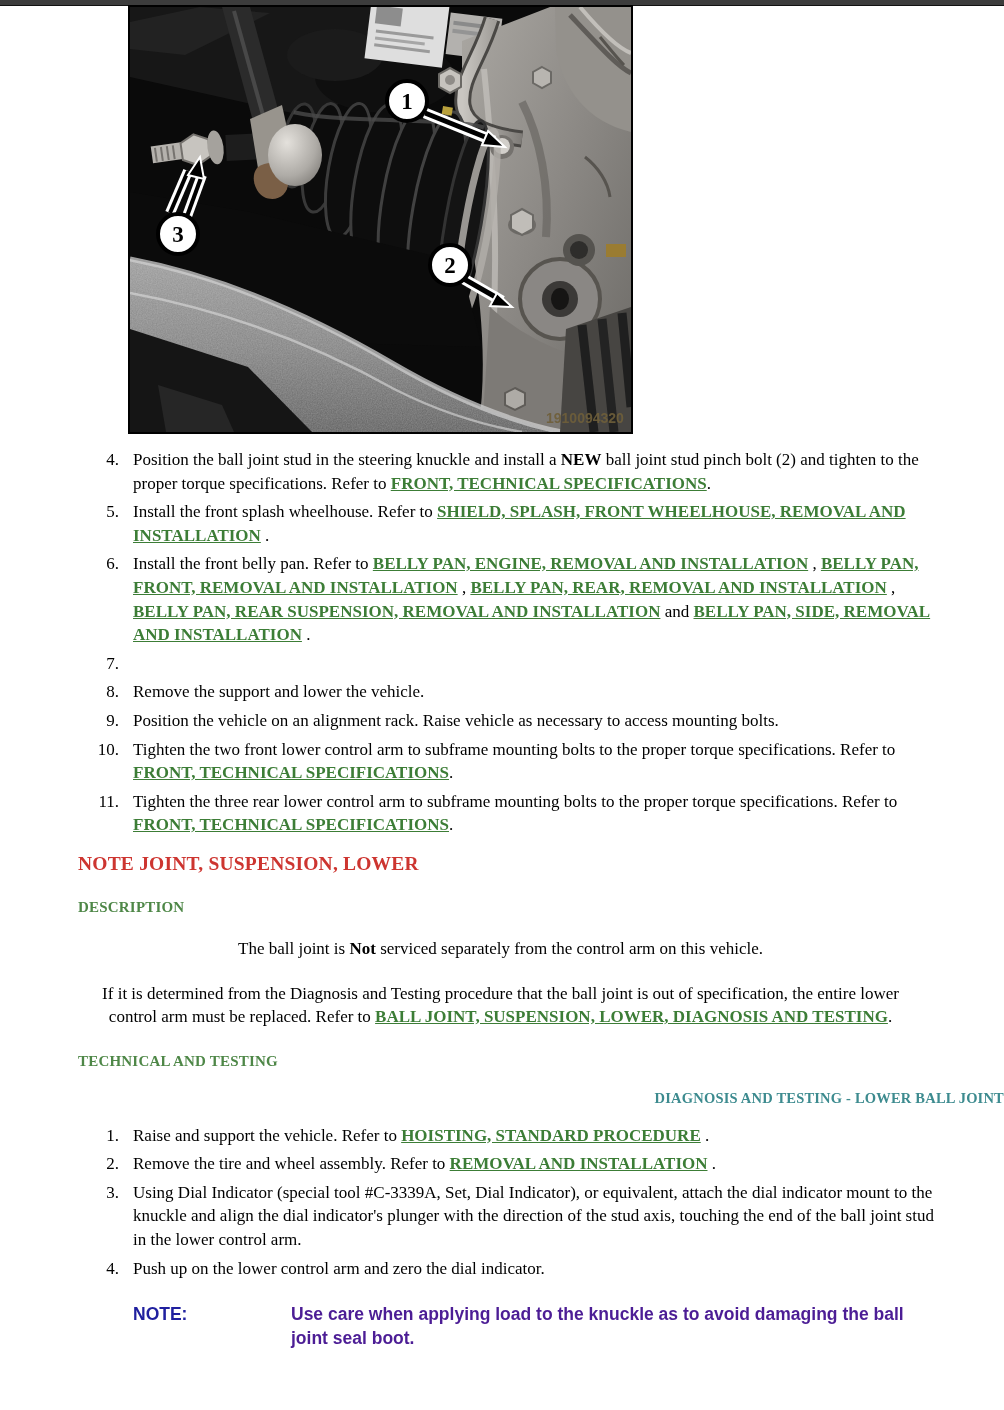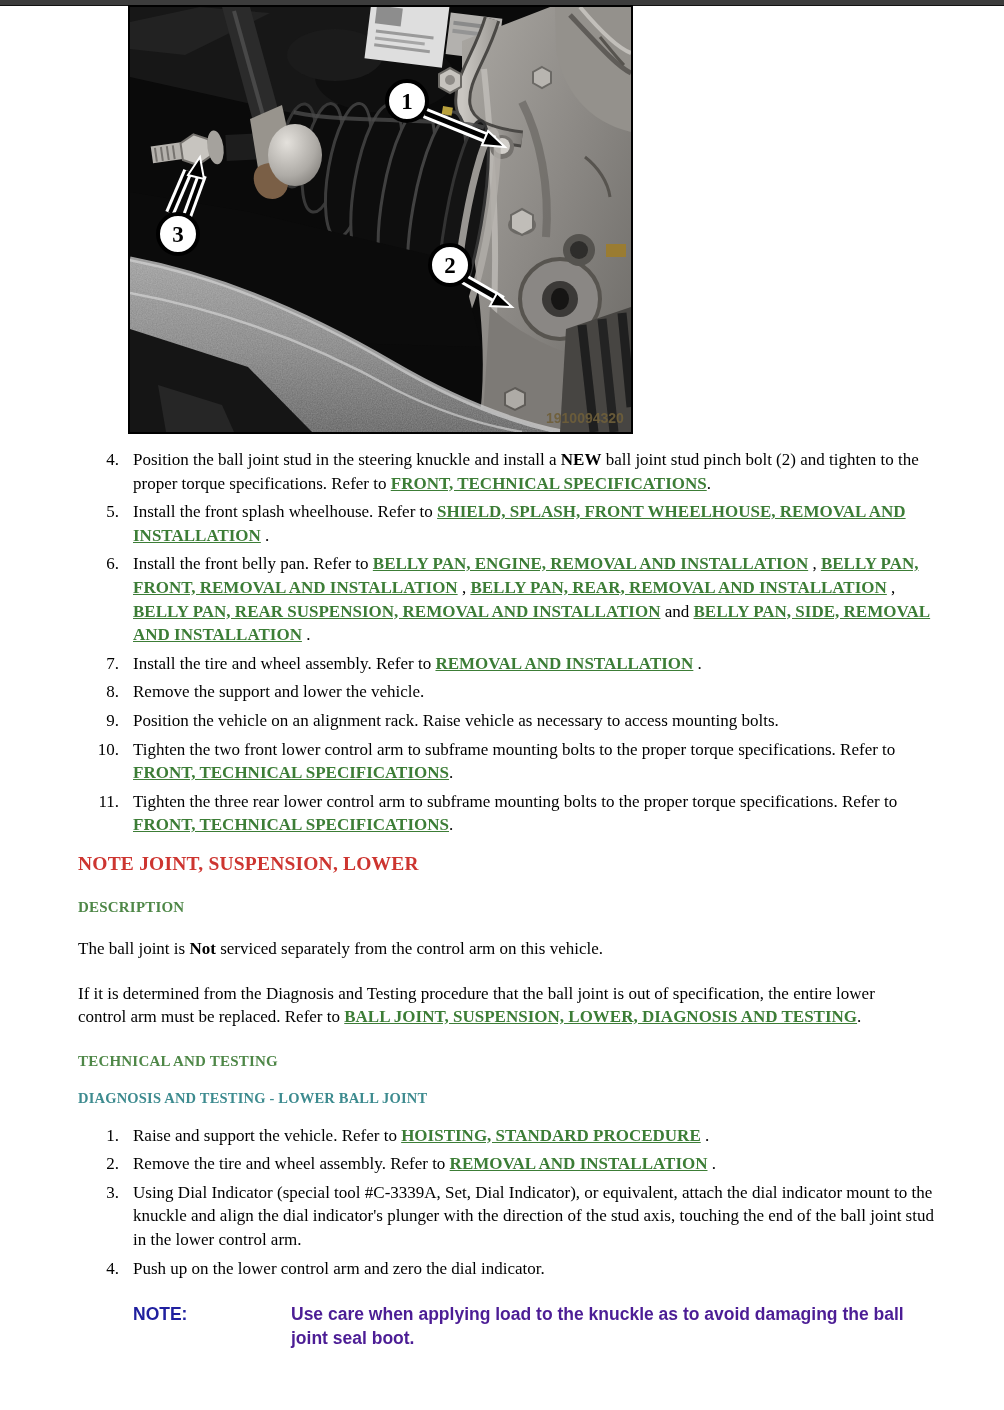--- a/index.html
+++ b/index.html
@@ -13,22 +13,22 @@
   .li{display:flex;margin-bottom:5px;font-size:17px;line-height:23.6px;}
   .num{flex:0 0 119px;text-align:right;}
   .li-body{margin-left:14px;max-width:805px;}
   b{font-weight:bold;}
   a.doclink{color:var(--link-green,#3c7d36);font-weight:bold;text-decoration:underline;cursor:pointer;}
   h1.sec-title{font-size:19.5px;font-weight:bold;color:var(--heading-red,#cd3530);
        margin:16px 0 0 78px;letter-spacing:.2px;}
   h2.sub-green{font-size:15px;font-weight:bold;color:var(--heading-green,#4e8747);
        margin:24px 0 0 78px;letter-spacing:.2px;}
   h3.sub-teal{font-size:14.5px;font-weight:bold;color:var(--heading-teal,#3d8b8f);
-       margin:20px 0 6px 78px;letter-spacing:.2px;}
-  p.body{font-size:17px;line-height:23.6px;margin:21px 0 0 78px;max-width:845px;}
+       margin:20px 0 6px 78px;letter-spacing:.2px;text-align:right;}
+  p.body{font-size:17px;line-height:23.6px;margin:21px 0 0 78px;max-width:845px;text-align:center;}
   .steps.diag{margin-top:17px;}
   .note{display:flex;margin:22px 0 0 133px;font-family:"Liberation Sans", sans-serif;
         font-weight:bold;font-size:17.5px;line-height:24px;gap:31px;}
   .note-label{color:var(--note-blue,#20209f);flex:0 0 127px;}
   .note-text{width:645px;color:#4c1d95;}
 </style>
 </head>
 <body>
 
 <div class="page">
@@ -206,21 +206,20 @@
         <div class="li">
           <span class="num">5.</span>
           <div class="li-body"><span>Install the front splash wheelhouse. Refer to </span><a href="#" class="doclink">SHIELD, SPLASH, FRONT WHEELHOUSE, REMOVAL AND INSTALLATION</a><span> .</span></div>
         </div>
         <div class="li">
           <span class="num">6.</span>
           <div class="li-body"><span>Install the front belly pan. Refer to </span><a href="#" class="doclink">BELLY PAN, ENGINE, REMOVAL AND INSTALLATION</a><span> , </span><a href="#" class="doclink">BELLY PAN, FRONT, REMOVAL AND INSTALLATION</a><span> , </span><a href="#" class="doclink">BELLY PAN, REAR, REMOVAL AND INSTALLATION</a><span> , </span><a href="#" class="doclink">BELLY PAN, REAR SUSPENSION, REMOVAL AND INSTALLATION</a><span> and </span><a href="#" class="doclink">BELLY PAN, SIDE, REMOVAL AND INSTALLATION</a><span> .</span></div>
         </div>
         <div class="li">
           <span class="num">7.</span>
-          <div class="li-body"><span>Install the tire and wheel assembly. Refer to </span><a href="#" class="doclink">REMOVAL AND INSTALLATION</a><span> .</span></div>
         </div>
         <div class="li">
           <span class="num">8.</span>
           <div class="li-body"><span>Remove the support and lower the vehicle.</span></div>
         </div>
         <div class="li">
           <span class="num">9.</span>
           <div class="li-body"><span>Position the vehicle on an alignment rack. Raise vehicle as necessary to access mounting bolts.</span></div>
         </div>
         <div class="li">

